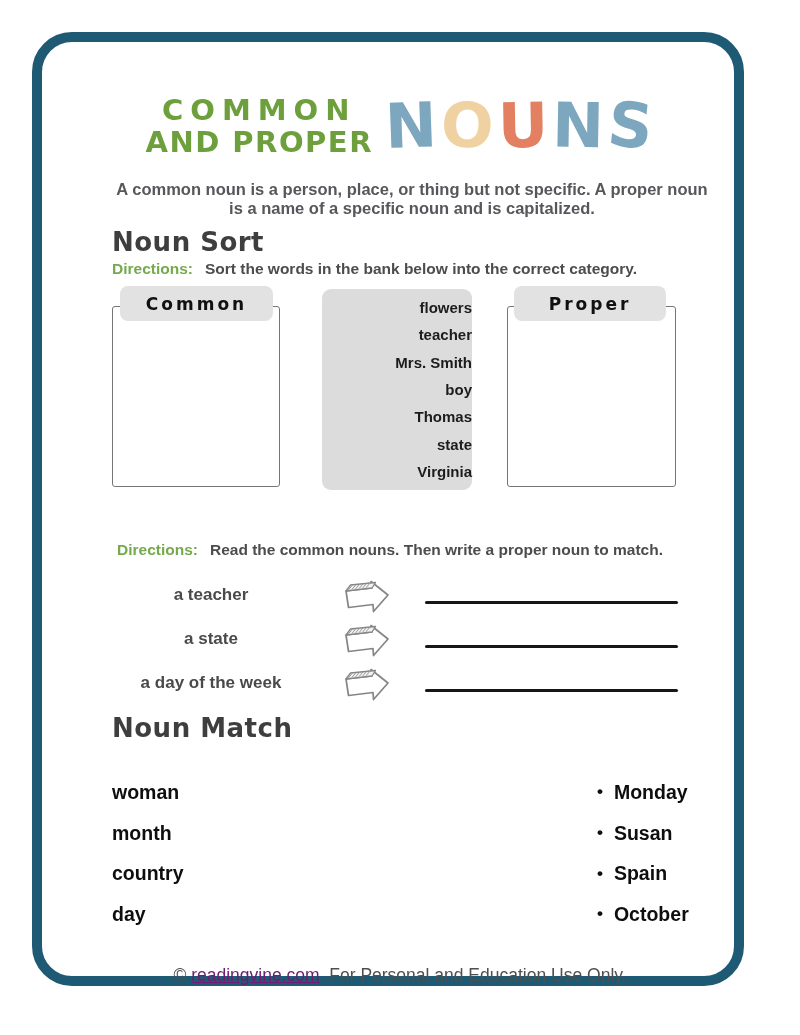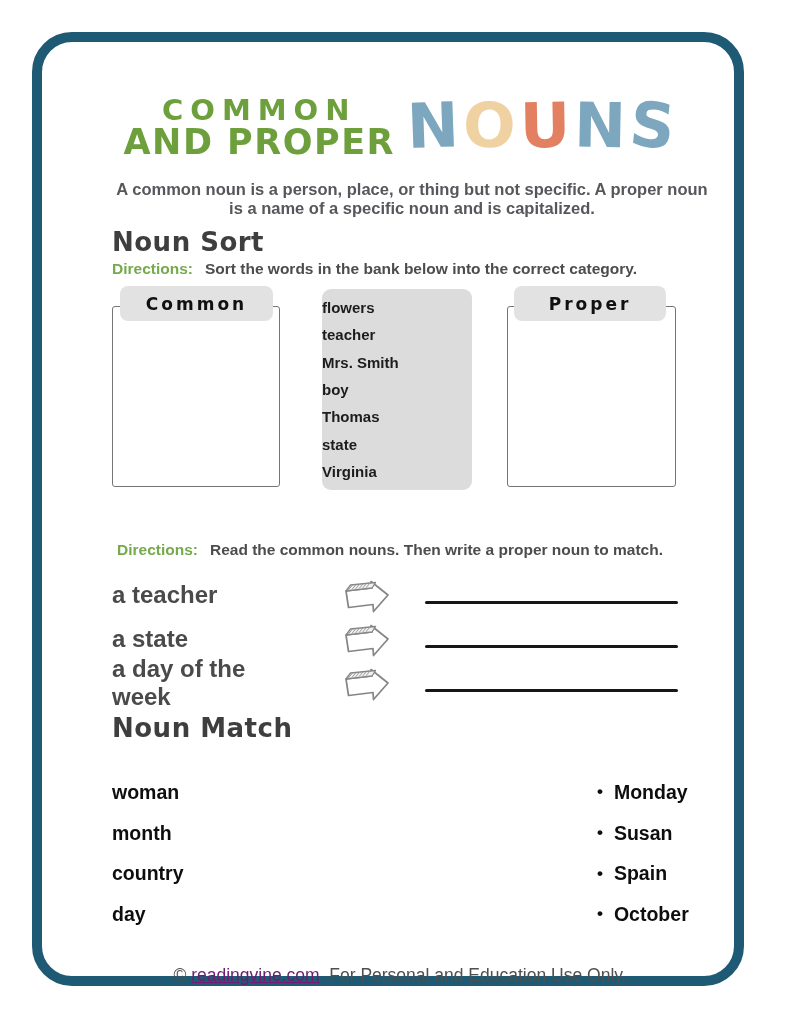--- a/index.html
+++ b/index.html
@@ -8,21 +8,21 @@
   .page { position:relative; width:800px; height:1035px; background:#ffffff; overflow:hidden; }
 
   .frame { position:absolute; left:32px; top:32px; width:712px; height:954px;
            border:10px solid #1e5a73; border-radius:40px; }
 
   
   .title-row { position:absolute; top:94px; left:0; width:800px;
                display:flex; justify-content:center; align-items:center; gap:10px; }
   .title-green { text-align:center; color:#6da03c; font-family:"DejaVu Sans", sans-serif; font-weight:800; }
   .tg-line1 { font-size:29px; letter-spacing:7px; line-height:33px; }
-  .tg-line2 { font-size:35px; letter-spacing:1.5px; line-height:31px; }
+  .tg-line2 { font-size:29px; letter-spacing:1.5px; line-height:31px; }
   .title-nouns { font-family:"DejaVu Sans", sans-serif; font-weight:800; white-space:nowrap; }
   .nl { display:inline-block; font-size:62px; line-height:1; margin:0 2px; }
 
   .subtitle { position:absolute; top:180px; left:12px; width:800px; text-align:center;
               font-size:16.5px; line-height:19px; font-weight:600; color:#55575b; }
 
   
   .h { position:absolute; font-family:"DejaVu Sans", sans-serif; font-weight:800;
        font-size:26px; color:#3e3e3e; letter-spacing:0.5px; }
   .dir { position:absolute; font-size:15.5px; font-weight:600; color:#4c4c4c; }
@@ -37,30 +37,30 @@
   .box-common { left:112px; top:306px; width:168px; height:181px; }
   .box-proper { left:507px; top:306px; width:169px; height:181px; }
   .tab { position:absolute; height:35px; background:#e2e2e2; border-radius:8px;
          display:flex; align-items:center; justify-content:center;
          font-family:"DejaVu Sans", sans-serif; font-weight:800; font-size:17px;
          letter-spacing:3px; color:#101010; z-index:2; }
   .tab-common { left:120px; top:286px; width:153px; }
   .tab-proper { left:514px; top:286px; width:152px; }
   .word-bank { position:absolute; left:322px; top:289px; width:150px; height:201px;
                background:#dcdcdc; border-radius:9px; display:flex; flex-direction:column;
-               justify-content:space-around; align-items:flex-start; padding:5px 0; }
+               justify-content:space-around; align-items:flex-end; padding:5px 0; }
   .wb-item { font-size:15px; font-weight:600; color:#1c1c1c; }
 
   
   .c2p-h { left:117px; top:507px; }
   .c2p-d { left:117px; top:541px; }
   .c2p-row { position:absolute; left:112px; width:568px; height:44px;
              display:flex; align-items:center; }
   .row1 { top:573px; } .row2 { top:617px; } .row3 { top:661px; }
-  .c2p-label { width:198px; font-size:24px; font-weight:700; color:#4a4a4a; }
+  .c2p-label { width:198px; text-align:center; font-size:17px; font-weight:700; color:#4a4a4a; }
   .arrow { width:52px; height:42px; margin-left:31px; flex:none; }
   .blank { flex:1; height:3px; background:#171717; border-radius:2px;
            margin-left:32px; margin-right:2px; position:relative; top:7px; }
 
   
   .nm-h { left:112px; top:713px; }
   .nm-d { left:112px; top:748px; }
   .match-col { position:absolute; top:772px; }
   .match-left { left:112px; }
   .match-right { left:597px; }

